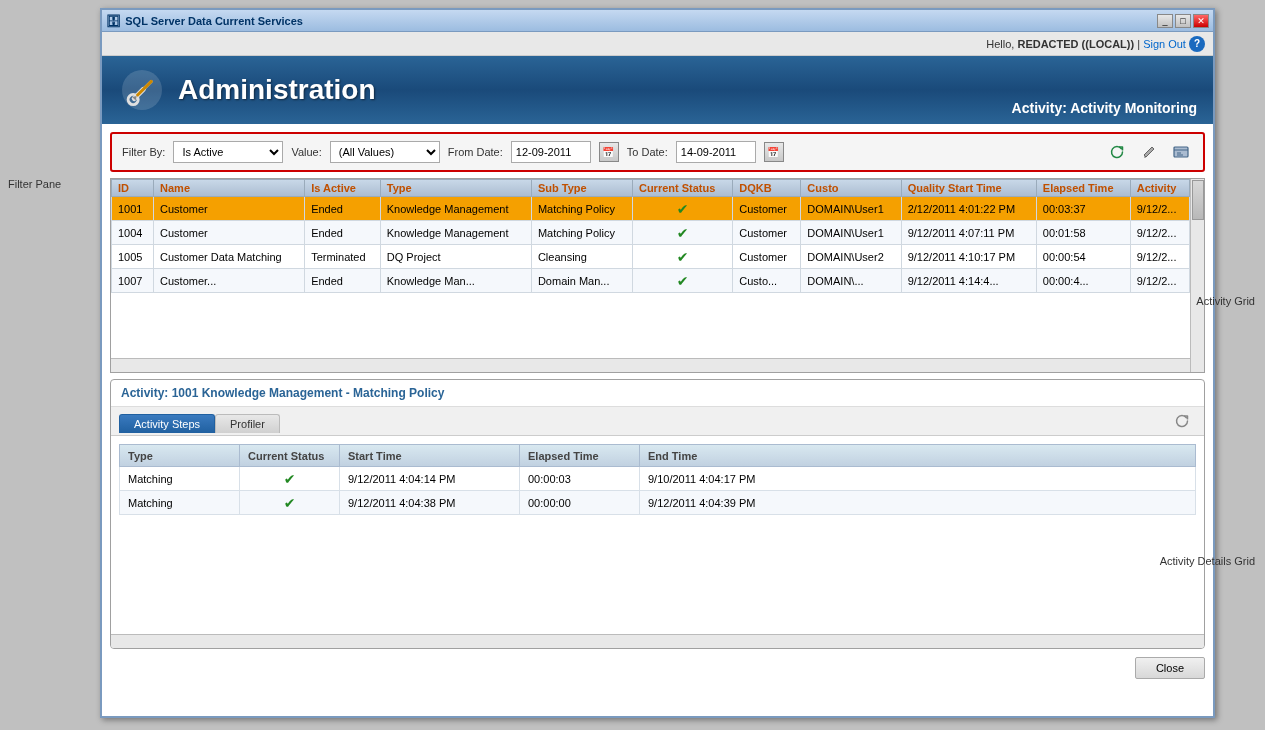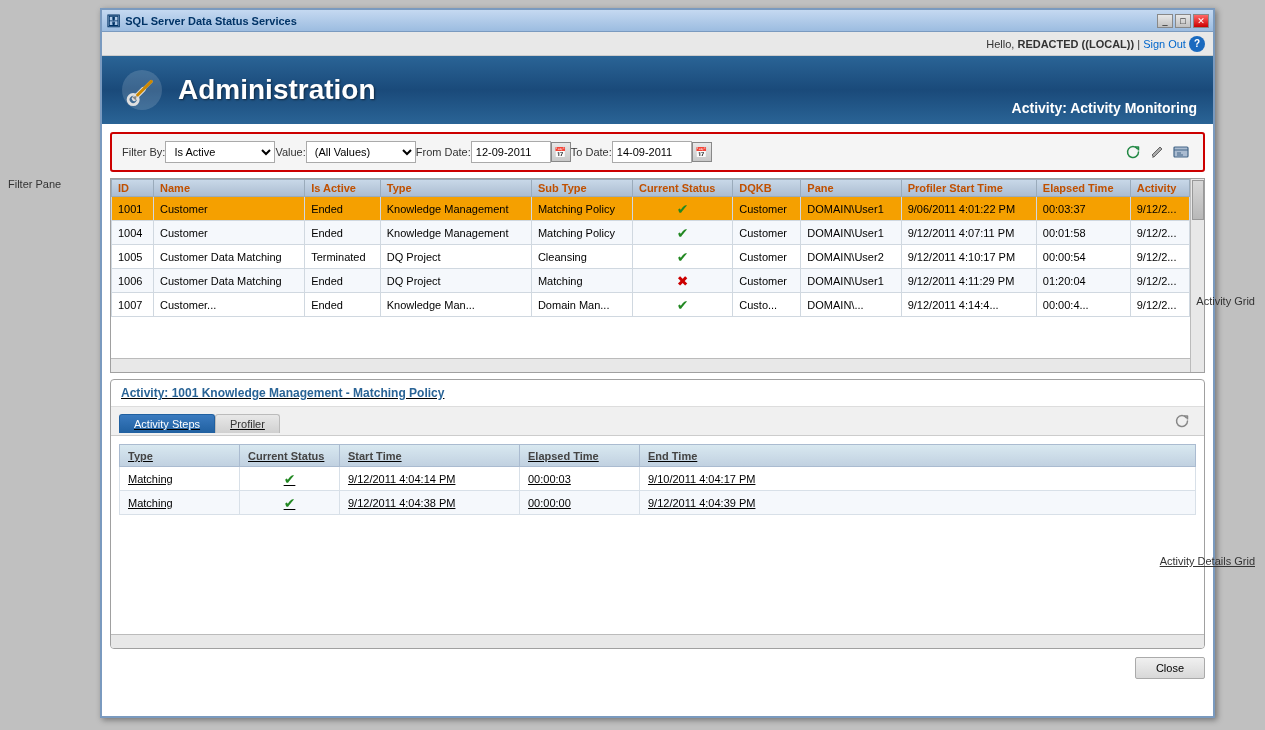--- a/index.html
+++ b/index.html
@@ -101,20 +101,21 @@
       height: calc(710px - 22px - 68px - 24px);
       overflow: hidden;
       position: relative;
     }
     .filter-pane {
       border: 2px solid #cc0000;
       border-radius: 3px;
       padding: 6px 10px;
       display: flex;
       align-items: center;
+      gap: 8px;
       background: #f5f5f5;
       margin-bottom: 6px;
     }
     .filter-pane label {
       font-size: 11px;
       color: #333;
     }
     .filter-select {
       height: 22px;
       font-size: 11px;
@@ -206,21 +207,20 @@
       background: #e8e8e8;
       border-top: 1px solid #bbb;
     }
     .details-panel {
       border: 1px solid #a0a0a0;
       border-radius: 4px;
       margin-top: 6px;
       background: white;
       padding: 0;
       height: 260px;
-      text-decoration: underline;
     }
     .details-header {
       padding: 6px 10px;
       font-size: 12px;
       font-weight: bold;
       color: #2a6496;
       border-bottom: 1px solid #ddd;
     }
     .tab {
       padding: 3px 14px;
@@ -300,30 +300,30 @@
 <div style="position:relative; width:1265px; height:730px; background:#c0c0c0;">
 
   <div style="position:absolute; left:8px; top:178px; font-size:11px; color:#333; z-index:10;">
     <span>Filter Pane</span>
   </div>
 
   <div style="position:absolute; right:10px; top:295px; font-size:11px; color:#333; z-index:10;">
     <span>Activity Grid</span>
   </div>
 
-  <div style="position:absolute; right:10px; top:555px; font-size:11px; color:#333; z-index:10;text-decoration:underline;">
+  <div style="position:absolute; right:10px; top:555px; font-size:11px; color:#333; z-index:10;">
     <span>Activity Details Grid</span>
   </div>
 
   <div class="window-wrapper">
 
     <div class="title-bar">
       <div class="title-bar-text">
         <span style="font-size:12px;">🗄</span>
-        <span>SQL Server Data Status Services</span>
+        <span>SQL Server Data Current Services</span>
       </div>
       <div class="title-controls">
         <div class="title-btn">_</div>
         <div class="title-btn">□</div>
         <div class="title-btn" style="background:linear-gradient(to bottom, #ff6666, #cc0000); color:white;">✕</div>
       </div>
     </div>
 
     <div class="top-bar">
       <span>Hello,</span>&nbsp;
@@ -407,37 +407,37 @@
           <table class="activity-grid">
             <thead>
               <tr>
                 <th>ID</th>
                 <th>Name</th>
                 <th>Is Active</th>
                 <th>Type</th>
                 <th>Sub Type</th>
                 <th>Current Status</th>
                 <th>DQKB</th>
-                <th>Pane</th>
-                <th>Profiler Start Time</th>
+                <th>Custo</th>
+                <th>Quality Start Time</th>
                 <th>Elapsed Time</th>
                 <th>Activity</th>
               </tr>
             </thead>
             <tbody id="activity-tbody">
             <tr class="selected">
     <td>1001</td>
     <td>Customer</td>
     <td>Ended</td>
     <td>Knowledge Management</td>
     <td>Matching Policy</td>
     <td style="text-align:center;"><span class="check-icon">✔</span></td>
     <td>Customer</td>
     <td>DOMAIN\User1</td>
-    <td>9/06/2011 4:01:22 PM</td>
+    <td>2/12/2011 4:01:22 PM</td>
     <td>00:03:37</td>
     <td>9/12/2...</td>
   </tr>
                 <tr>
     <td>1004</td>
     <td>Customer</td>
     <td>Ended</td>
     <td>Knowledge Management</td>
     <td>Matching Policy</td>
     <td style="text-align:center;"><span class="check-icon">✔</span></td>
@@ -454,33 +454,20 @@
     <td>DQ Project</td>
     <td>Cleansing</td>
     <td style="text-align:center;"><span class="check-icon">✔</span></td>
     <td>Customer</td>
     <td>DOMAIN\User2</td>
     <td>9/12/2011 4:10:17 PM</td>
     <td>00:00:54</td>
     <td>9/12/2...</td>
   </tr>
                 <tr>
-    <td>1006</td>
-    <td>Customer Data Matching</td>
-    <td>Ended</td>
-    <td>DQ Project</td>
-    <td>Matching</td>
-    <td style="text-align:center;"><span class="cross-icon">✖</span></td>
-    <td>Customer</td>
-    <td>DOMAIN\User1</td>
-    <td>9/12/2011 4:11:29 PM</td>
-    <td>01:20:04</td>
-    <td>9/12/2...</td>
-  </tr>
-                <tr>
     <td>1007</td>
     <td>Customer...</td>
     <td>Ended</td>
     <td>Knowledge Man...</td>
     <td>Domain Man...</td>
     <td style="text-align:center;"><span class="check-icon">✔</span></td>
     <td>Custo...</td>
     <td>DOMAIN\...</td>
     <td>9/12/2011 4:14:4...</td>
     <td>00:00:4...</td>

